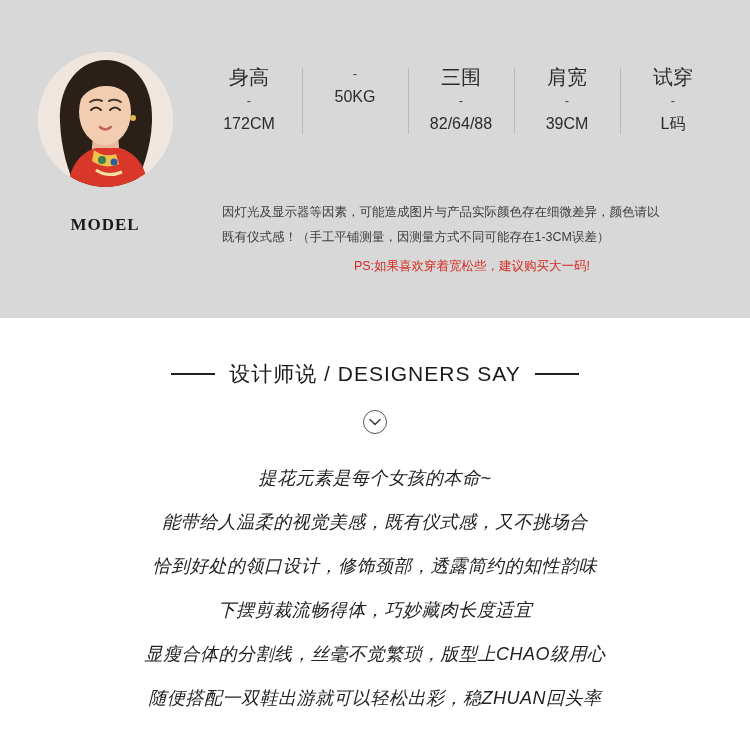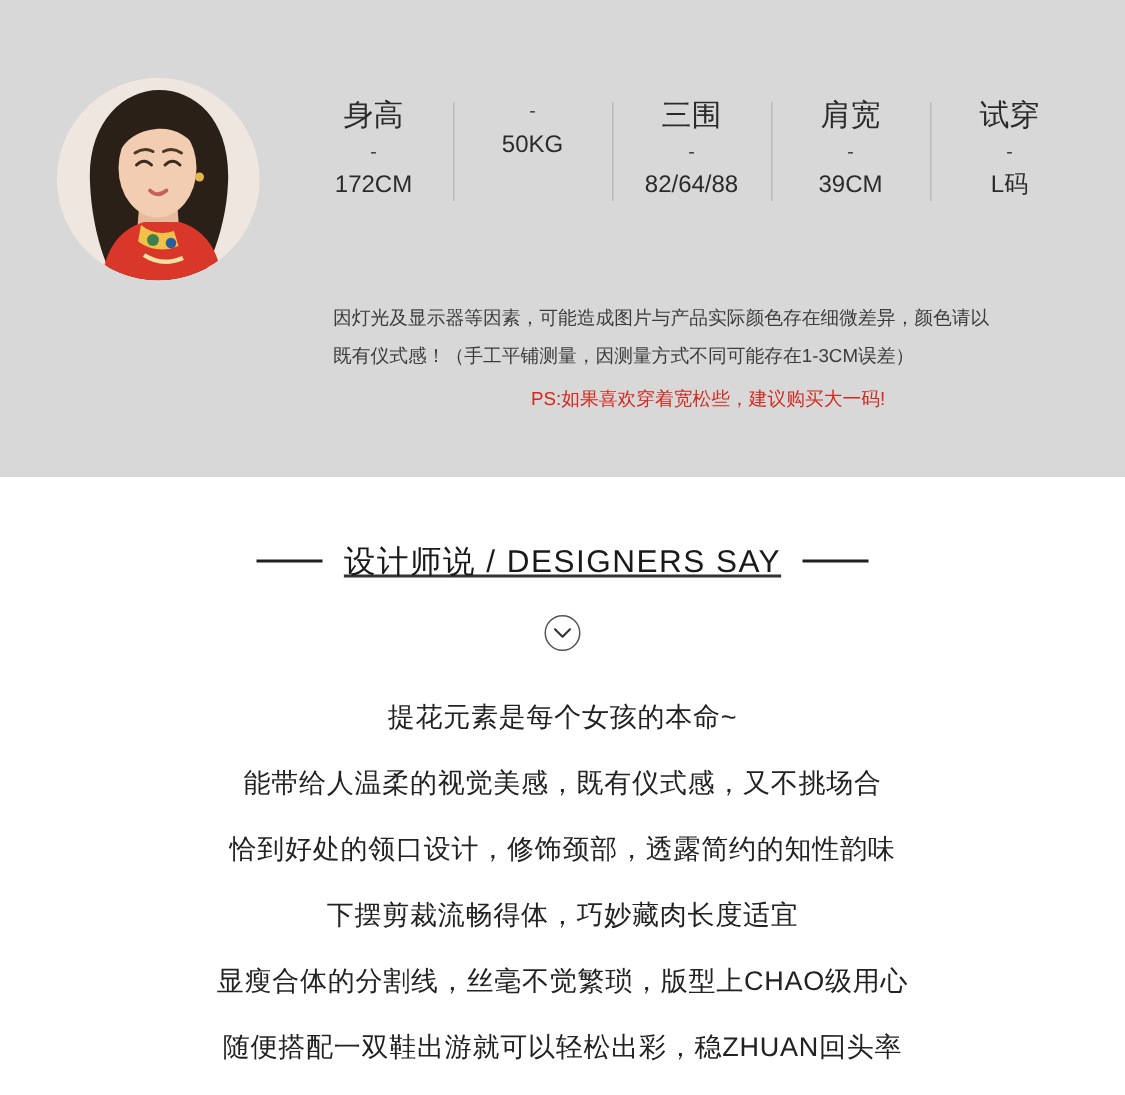--- a/index.html
+++ b/index.html
@@ -121,21 +121,20 @@
     height: 412px;
     background: #ffffff;
     text-align: center;
   }
   .designer-heading {
     padding-top: 42px;
     display: flex;
     align-items: center;
     justify-content: center;
     gap: 14px;
-    text-decoration: underline;
   }
   .rule {
     display: inline-block;
     width: 44px;
     height: 2px;
     background: #1f1f1f;
   }
   .heading-text {
     font-size: 21px;
     letter-spacing: 1px;
@@ -149,20 +148,21 @@
     border: 1px solid #555;
     border-radius: 50%;
     display: flex;
     align-items: center;
     justify-content: center;
   }
   .chevron-circle svg { display: block; }
 
   .designer-lines {
     margin-top: 22px;
+    font-style: italic;
   }
   .d-line {
     font-size: 18px;
     line-height: 44px;
     color: #222;
     letter-spacing: 0.5px;
   }
 </style>
 </head>
 <body>
@@ -205,20 +205,21 @@
 
             <path d="M30 135 C32 112 44 100 58 96 L82 96 C98 101 108 114 110 135 Z" fill="#d8372a"></path>
 
             <path d="M56 98 q10 8 22 4 l3 10 q-14 6 -27 -3 Z" fill="#f0c14b"></path>
             <circle cx="64" cy="108" r="4" fill="#3f7f4f"></circle>
             <circle cx="76" cy="110" r="3.5" fill="#2a5f9e"></circle>
             <path d="M58 118 q12 8 26 2" stroke="#f4e0a0" stroke-width="3" fill="none"></path>
           </g>
         </svg>
       </div>
+      <div class="model-label">MODEL</div>
     </div>
 
     <div class="spec-table">
       <div class="spec-col">
         <div class="spec-title">身高</div>
         <div class="spec-dash">-</div>
         <div class="spec-value">172CM</div>
       </div>
       <div class="spec-col">
         <div class="spec-dash">-</div>

